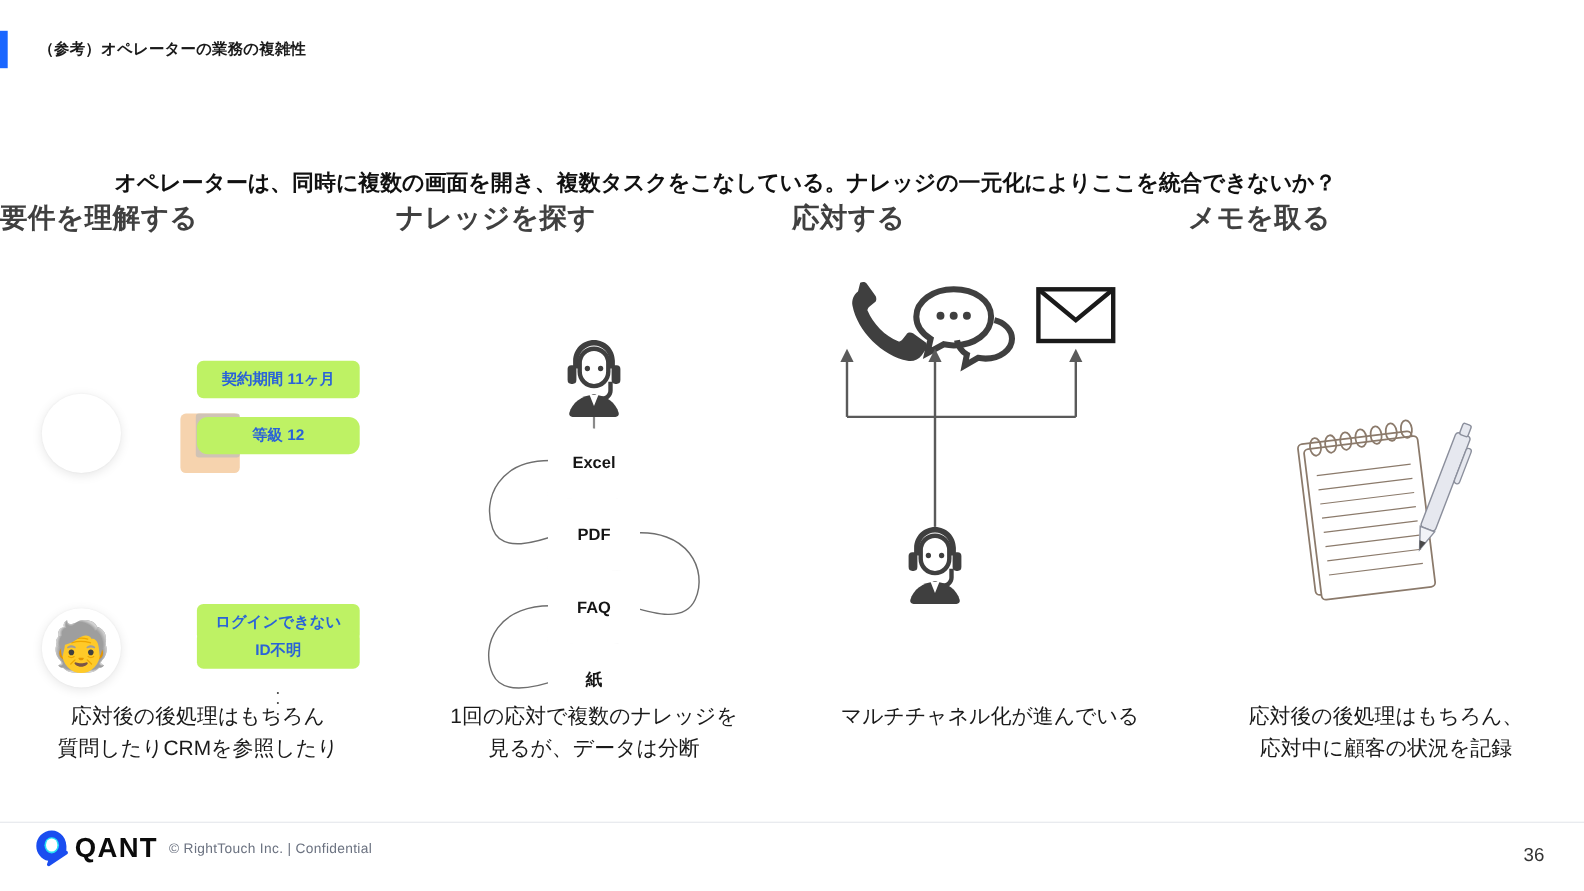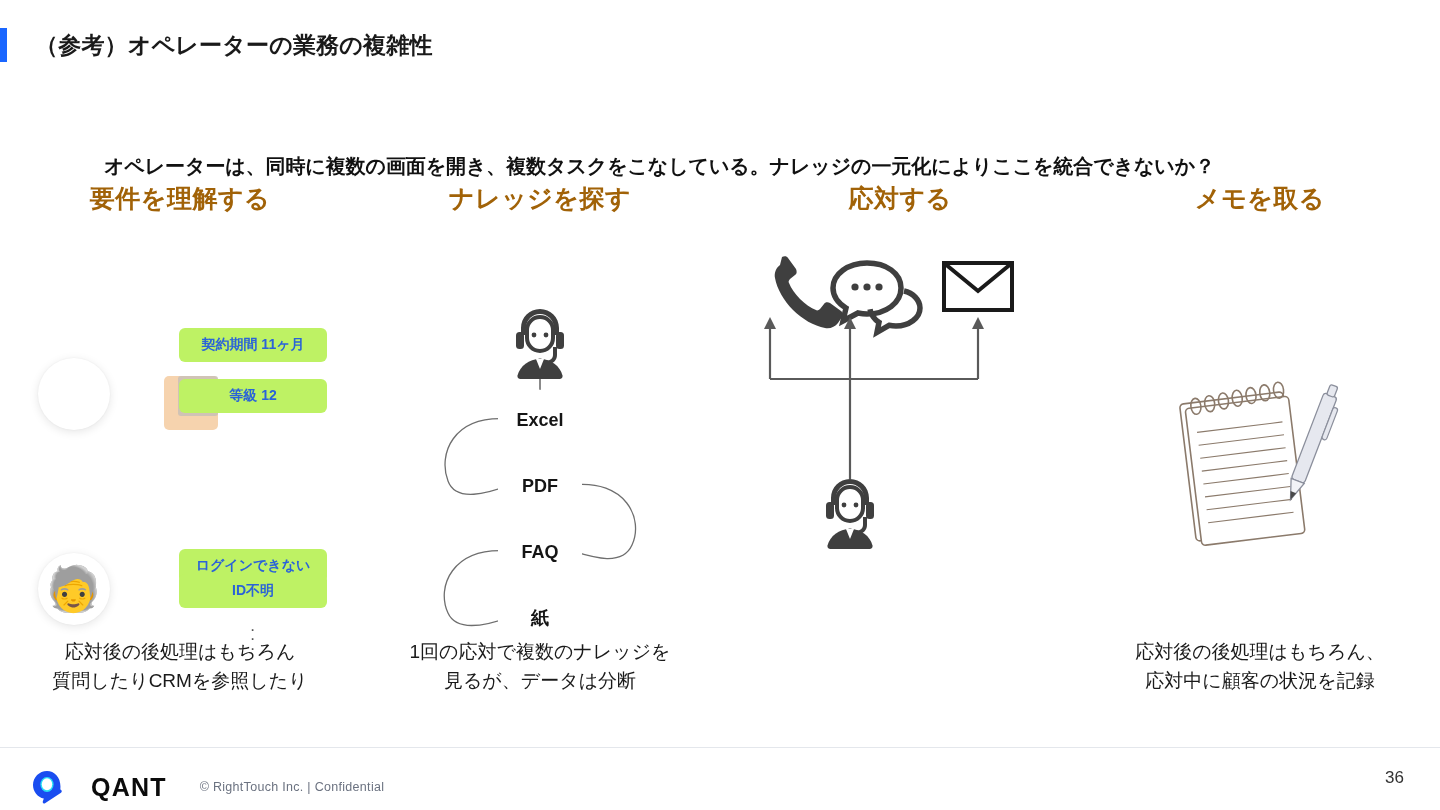--- a/index.html
+++ b/index.html
@@ -27,21 +27,21 @@
     display: flex;
     align-items: center;
   }
   .title-accent {
     width: 7px;
     height: 34px;
     background: #1a66ff;
     margin-right: 28px;
   }
   .title-text {
-    font-size: 23px;
+    font-size: 14px;
     font-weight: bold;
     color: #1a1a1a;
     letter-spacing: 0.2px;
   }
 
   
   .subtitle {
     position: absolute;
     left: 104px;
     top: 105px;
@@ -61,24 +61,23 @@
     width: 1440px;
     height: 560px;
     display: flex;
   }
   .col {
     position: relative;
     width: 360px;
     height: 100%;
   }
   .col-head {
-    text-align: center;
     font-size: 25px;
     font-weight: bold;
-    color: #a16207;
+    color: #404040;
     letter-spacing: 0.5px;
     line-height: 1.2;
     margin-top: 8px;
   }
   .col-body {
     position: relative;
     width: 100%;
     height: 400px;
     margin-top: 16px;
   }
@@ -119,21 +118,21 @@
     border-radius: 6px;
     display: flex;
     align-items: center;
     justify-content: center;
     font-size: 14px;
     font-weight: bold;
     color: #2a63d8;
     white-space: nowrap;
   }
   .b1 { left: 179px; top: 99px; }
-  .b2 { left: 179px; top: 150px; }
+  .b2 { left: 179px; top: 150px; border-radius: 10px; }
   .b3 { left: 179px; top: 201px; }
   .b4 { left: 179px; top: 292px; margin-top: 28px; }
   .b5 { left: 179px; top: 345px; }
 
   .tan-block {
     position: absolute;
     left: 164px;
     top: 147px;
     width: 54px;
     height: 54px;
@@ -179,21 +178,21 @@
   .stack-sheet {
     position: absolute;
     left: 50%;
     transform: translateX(-50%);
     width: 84px;
     height: 66px;
     background: #ffffff;
     display: flex;
     align-items: center;
     justify-content: center;
-    font-size: 18px;
+    font-size: 15px;
     font-weight: bold;
     color: #151515;
     filter: drop-shadow(0 3px 3px rgba(0,0,0,0.16));
     clip-path: polygon(0% 4%, 25% 0%, 50% 4%, 75% 8%, 100% 3%,
                        100% 94%, 75% 100%, 50% 96%, 25% 92%, 0% 97%);
   }
   .s1 { top: 158px; }
   .s2 { top: 224px; }
   .s3 { top: 290px; }
   .s4 { top: 356px; }
@@ -211,24 +210,24 @@
     position: absolute;
     left: 0;
     bottom: 62px;
     width: 1440px;
     height: 1px;
     background: #e4e7ec;
   }
   .footer {
     position: absolute;
     left: 32px;
-    bottom: 6px;
+    bottom: 22px;
     display: flex;
     align-items: center;
-    gap: 25px;
+    gap: 2px;
   }
   .logo-mark { flex: none; }
   .logo-word {
     font-size: 25px;
     font-weight: bold;
     color: #0b0b0b;
     letter-spacing: 1.2px;
   }
   .footer-note {
     font-size: 12.5px;
@@ -372,20 +371,21 @@
             <path d="M44 40v8c0 3-2.5 5.5-5.5 5.5H34v4h4.5c5.2 0 9.5-4.3 9.5-9.5v-8h-4z"></path>
             <circle cx="31" cy="55" r="3.5"></circle>
             <circle cx="25" cy="28" r="2.4"></circle>
             <circle cx="37" cy="28" r="2.4"></circle>
             <path d="M18 23c0-7.2 5.8-13 13-13s13 5.8 13 13v8c0 7.2-5.8 13-13 13s-13-5.8-13-13v-8z" fill="none" stroke="#3f3f3f" stroke-width="4"></path>
             <path d="M31 52c-11 0-20 7-22.5 16.5-.5 2 1 3.5 3 3.5h39c2 0 3.5-1.5 3-3.5C51 59 42 52 31 52z"></path>
             <path d="M27 52h8l-4 10-4-10z" fill="#ffffff"></path>
           </g>
         </svg>
       </div>
+      <div class="col-caption">マルチチャネル化が進んでいる</div>
     </div>
 
     <div class="col">
       <div class="col-head">メモを取る</div>
       <div class="col-body">
         <div class="notepad">
           <svg width="200" height="200" viewBox="0 0 200 200">
             <g transform="rotate(-7 100 100)">
 
               <rect x="28" y="26" width="104" height="138" rx="4" fill="#ffffff" stroke="#8b7a6b" stroke-width="1.6"></rect>

